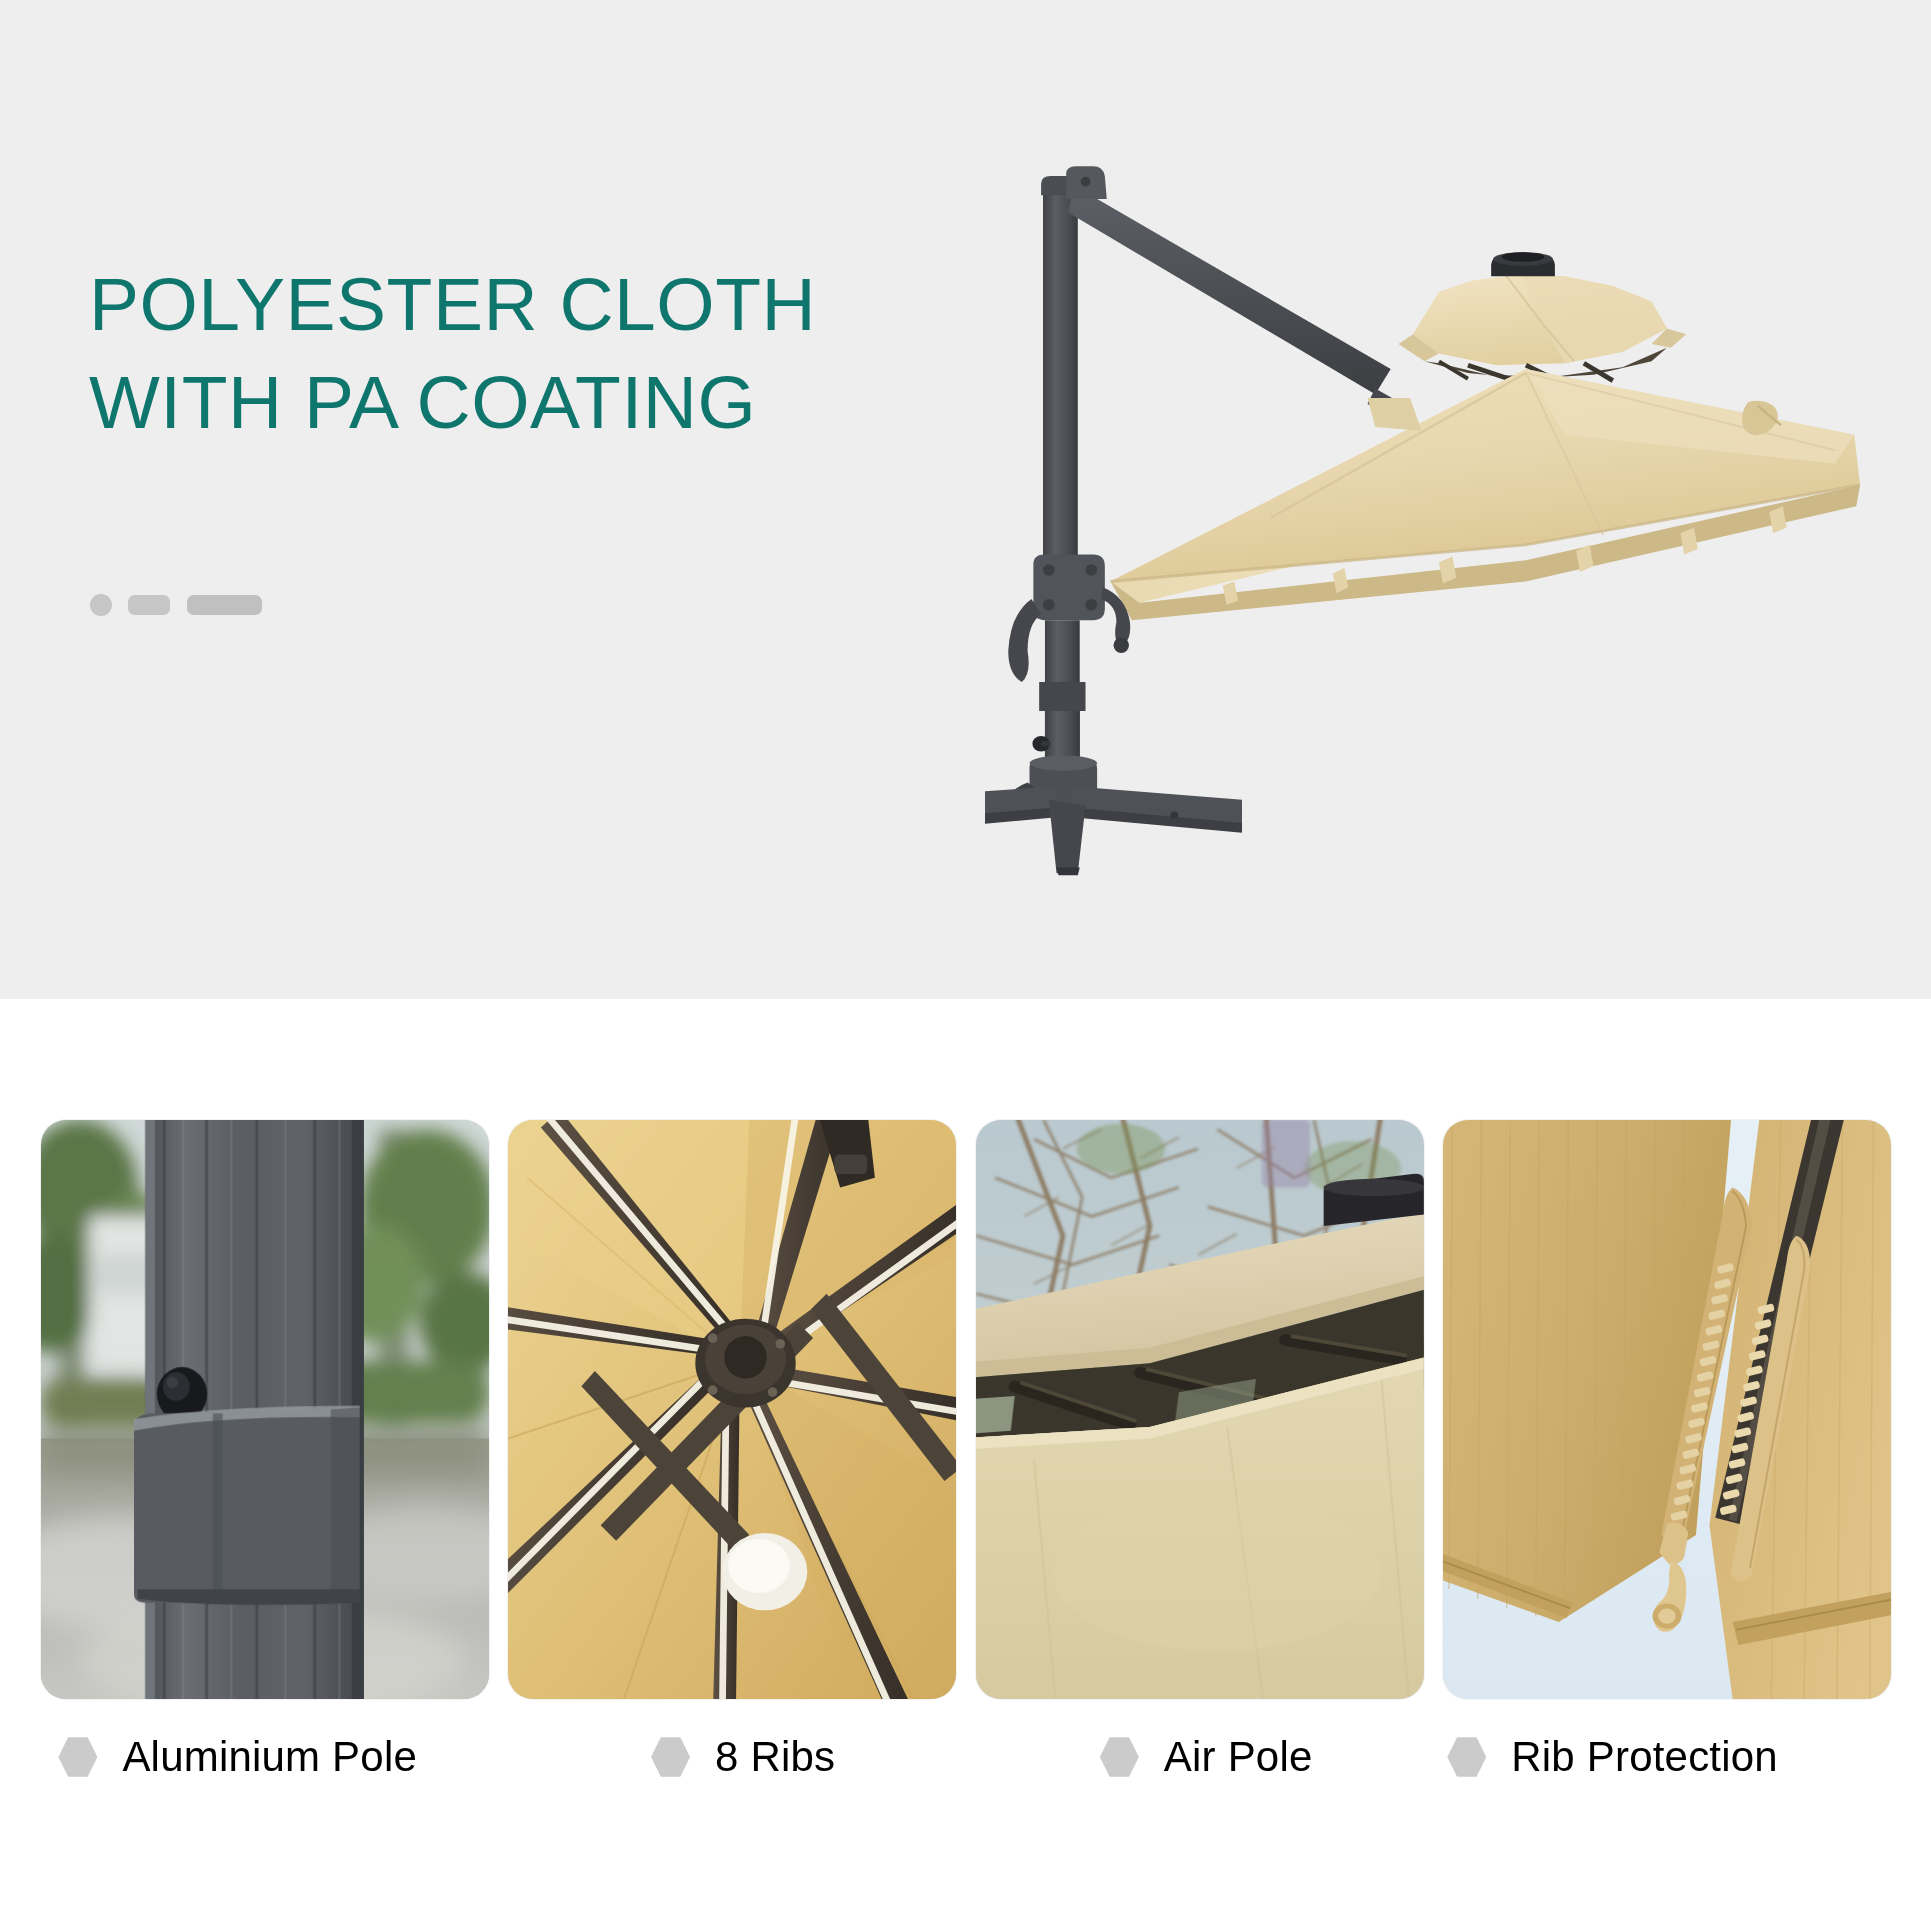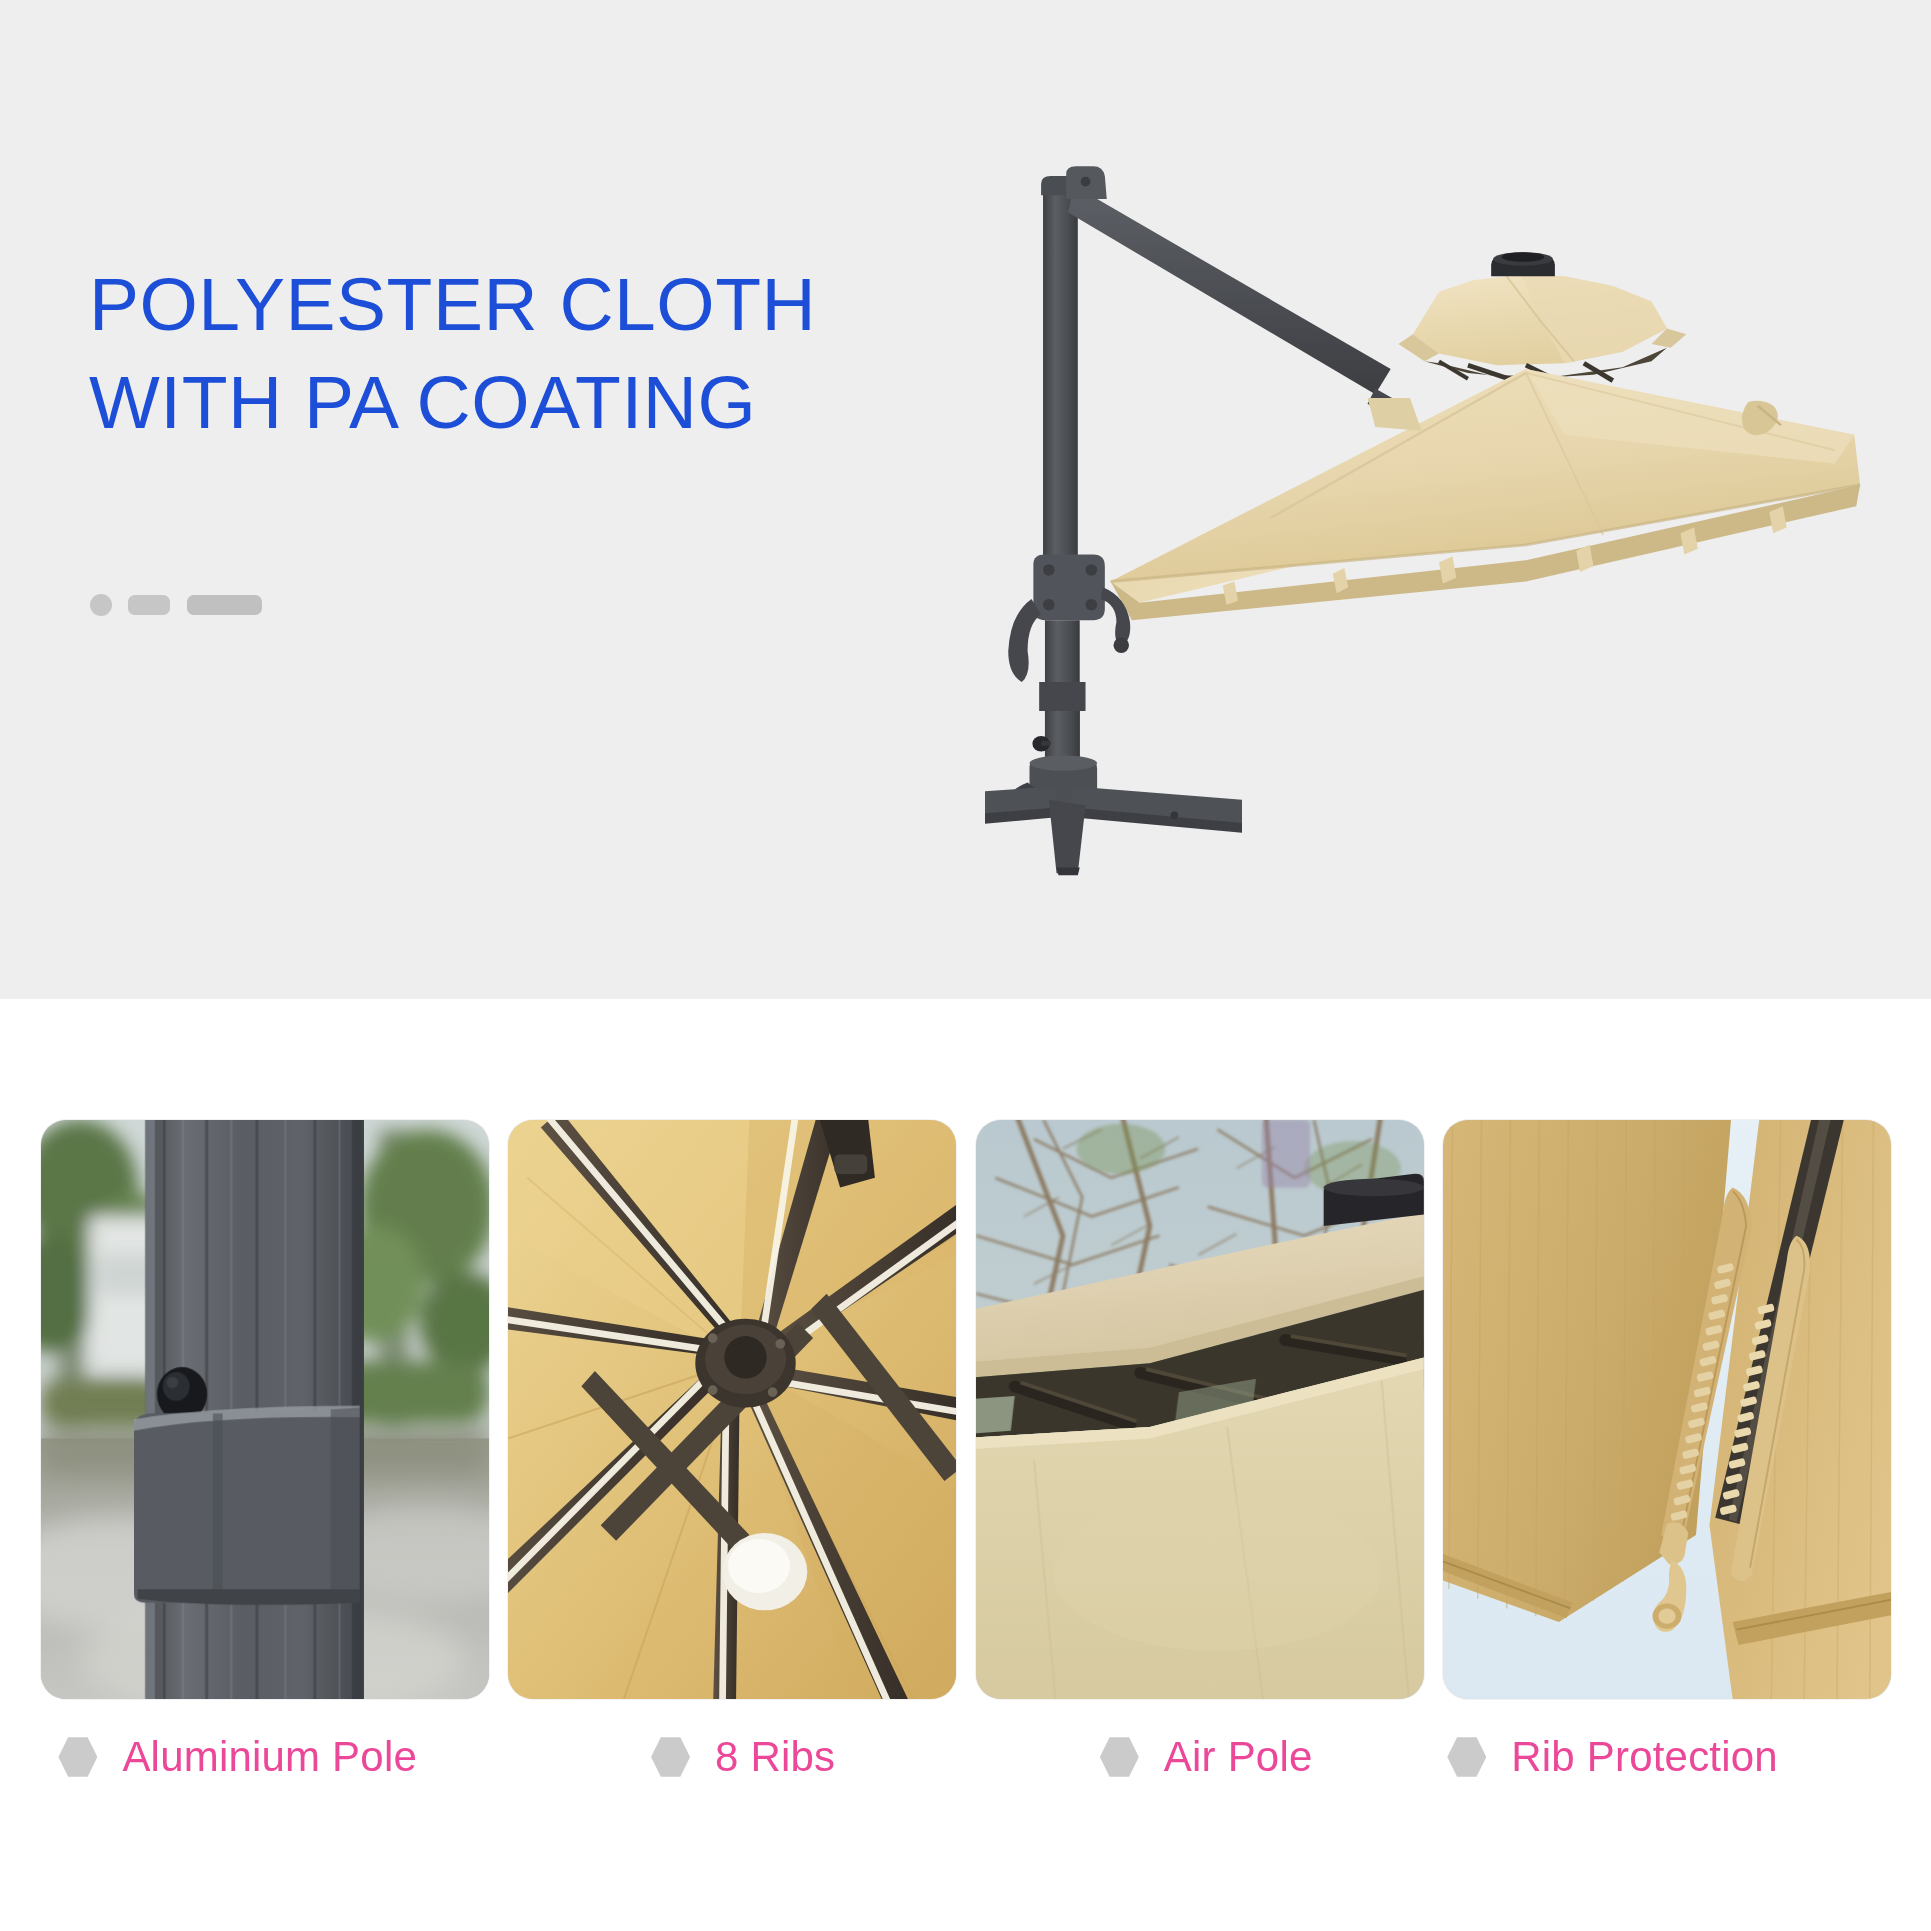--- a/index.html
+++ b/index.html
@@ -13,21 +13,21 @@
 
   
   #hero{
     position:absolute;left:0;top:0;width:1931px;height:999px;
     background:#eeeeee;
     overflow:hidden;
   }
 
   #headline{
     position:absolute;left:89px;top:256px;width:1014px;
-    color:#1d4ed8;
+    color:#0f766e;
     font-size:75px;
     font-weight:400;
     line-height:1.30;
     letter-spacing:0.5px;
     white-space:pre-line;
   }
 
   
   #deco{position:absolute;left:90px;top:594px;display:flex;align-items:center;gap:16.4px;}
   #deco .d1{width:22px;height:22px;border-radius:50%;background:#c6c6c6;}
@@ -77,21 +77,21 @@
   .cap.c1{justify-content:center;text-align:right;}
   .cap.c2{justify-content:center;}
   .cap.c3{justify-content:flex-start;}
   .hex{
     width:39px;height:42px;flex:0 0 auto;
     background:#cbcbcb;
     clip-path:polygon(25% 3%,75% 3%,100% 50%,75% 97%,25% 97%,0% 50%);
   }
   .cap-label{
     font-size:42px;
-    color:#ec4899;
+    color:#000000;
     font-weight:400;
     white-space:nowrap;
     letter-spacing:0.2px;
   }
 </style>
 </head>
 <body>
 
 <div id="hero">
 

